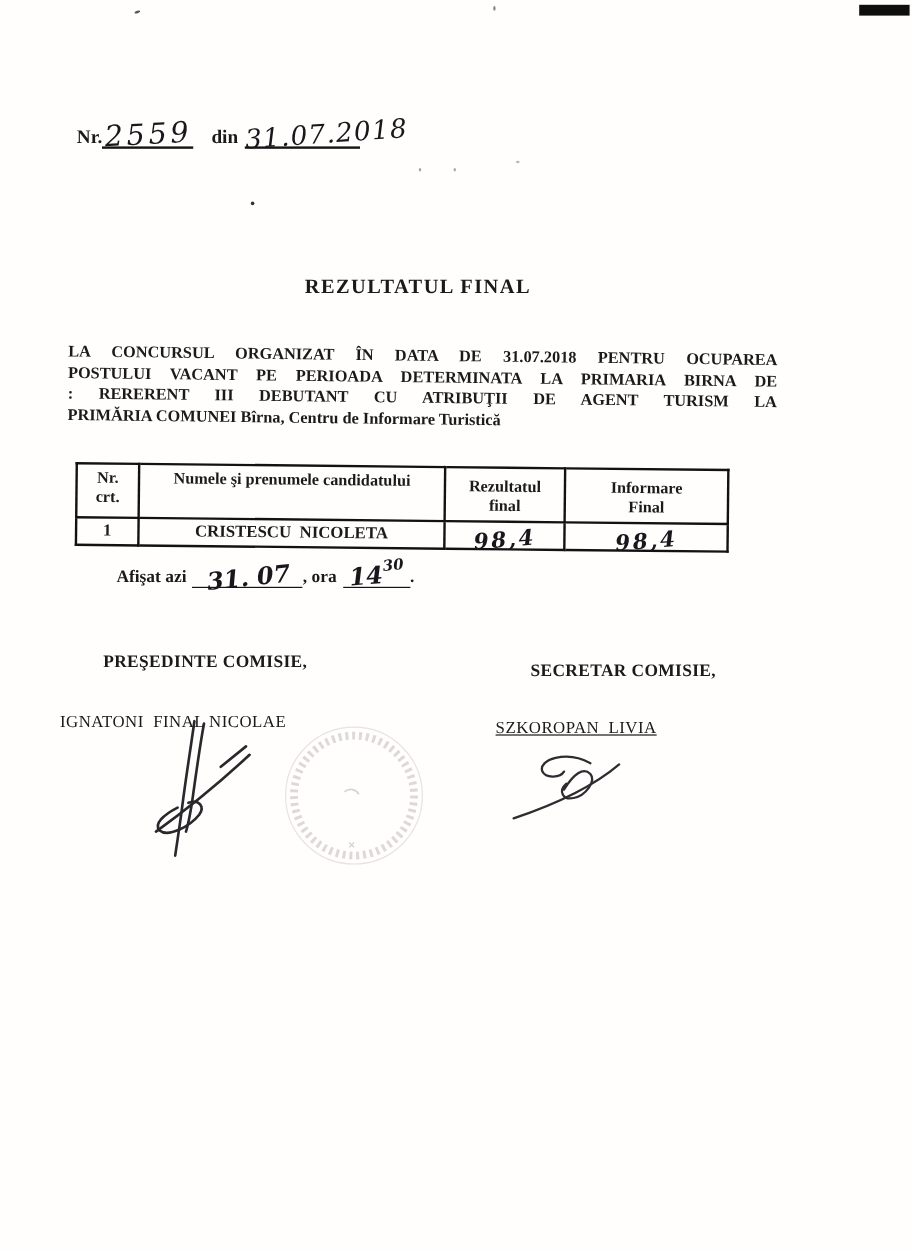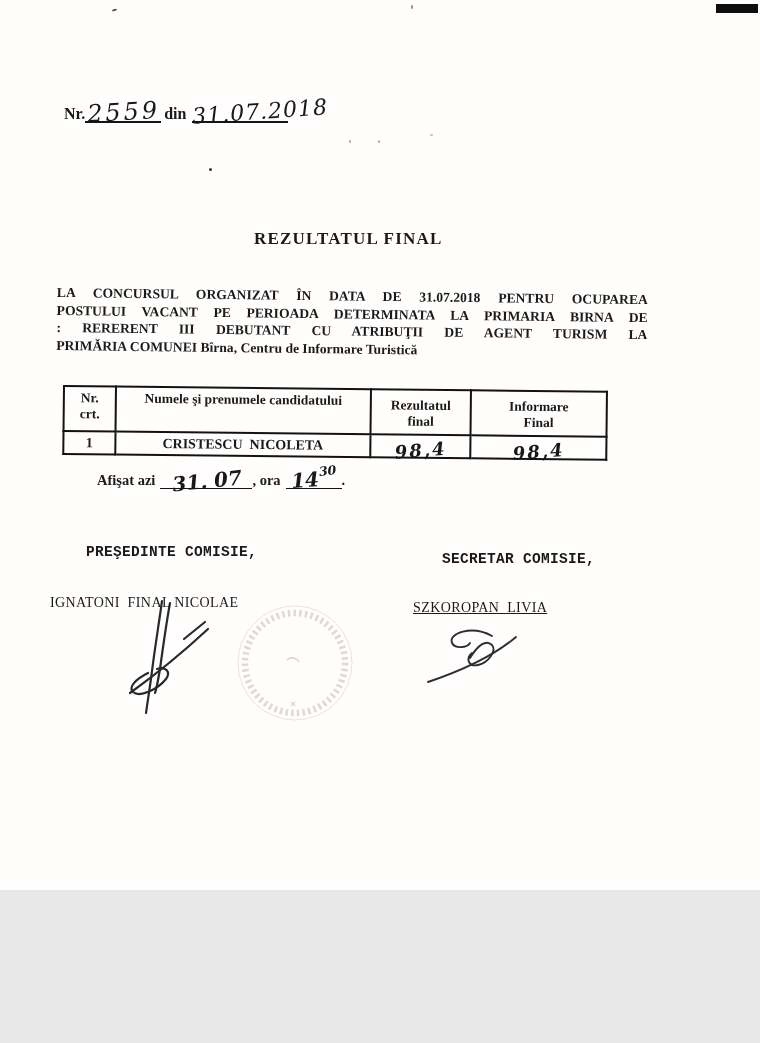--- a/index.html
+++ b/index.html
@@ -1,18 +1,18 @@
 <!DOCTYPE html>
 <html><head>
 <meta charset="utf-8">
 <style>
   html,body{margin:0;padding:0;background:#e8e8e8;}
   #page{
     position:relative;
-    width:760px;height:890px;
+    width:760px;height:1043px;
     background:#fffefd;
     overflow:hidden;
     font-family:"Liberation Serif","DejaVu Serif",serif;
     color:#1a1a1a;
   }
   .abs{position:absolute;}
   
   .scan-bar{left:716px;top:4px;width:42px;height:9px;background:#0e0e0e;}
   .speck{background:#555;border-radius:50%;}
   
@@ -43,21 +43,21 @@
   .th.low{padding-top:7px;}
   .cell{font-weight:bold;font-size:14px;text-align:center;height:21px;vertical-align:middle;}
   .hw-score{font-size:18px;letter-spacing:2px;transform:rotate(-5deg) translateY(5px);}
   .pre{white-space:pre;}
   
   .posted{left:97px;top:455px;display:flex;align-items:flex-end;font-weight:bold;font-size:14.5px;margin-top:12px;}
   .hw-posted{font-size:20px;transform:rotate(-6deg) translateY(4px);}
   .hw-hour{font-size:20px;transform:rotate(-4deg) translateY(3px);}
   .hw-min{font-size:12.5px;transform:translateY(-9px) rotate(-6deg);}
   
-  .cm-title{font-weight:bold;font-size:14.5px;letter-spacing:.3px;white-space:pre;font-family:Liberation Mono, monospace;}
+  .cm-title{font-weight:bold;font-size:14.5px;letter-spacing:.3px;white-space:pre;}
   .cm-name{font-size:14px;letter-spacing:.4px;white-space:pre;}
   svg{display:block;overflow:visible;}
 </style>
 </head>
 <body>
 
 <div id="page">
 
   <div class="abs scan-bar"></div>
   <div class="abs speck" style="left:112px;top:9px;width:5px;height:2px;transform:rotate(-18deg);"></div>
@@ -65,21 +65,21 @@
   <div class="abs speck" style="left:209px;top:168px;width:3px;height:3px;background:#333;"></div>
   <div class="abs speck" style="left:349px;top:140px;width:2px;height:3px;opacity:.55;"></div>
   <div class="abs speck" style="left:378px;top:140px;width:2px;height:3px;opacity:.5;"></div>
   <div class="abs speck" style="left:430px;top:134px;width:3px;height:2px;opacity:.4;"></div>
 
   <div class="abs nr-line">
     <span class="typed">Nr.</span>
     <span class="uline" style="width:76px;">
       <span class="hw hw-nr">2559</span>
     </span>
-    <span class="typed" style="margin-left:3px;">din</span>
+    <span class="typed" style="margin-left:15px;">din</span>
     <span class="uline" style="width:96px;margin-left:6px;">
       <span class="hw hw-date">31.07.2018</span>
     </span>
   </div>
 
   <div class="abs doc-title">REZULTATUL FINAL</div>
 
   <div class="abs para">
     <div class="jline">LA CONCURSUL ORGANIZAT ÎN DATA DE 31.07.2018 PENTRU OCUPAREA</div>
     <div class="jline">POSTULUI VACANT PE PERIOADA DETERMINATA LA PRIMARIA BIRNA DE</div>

